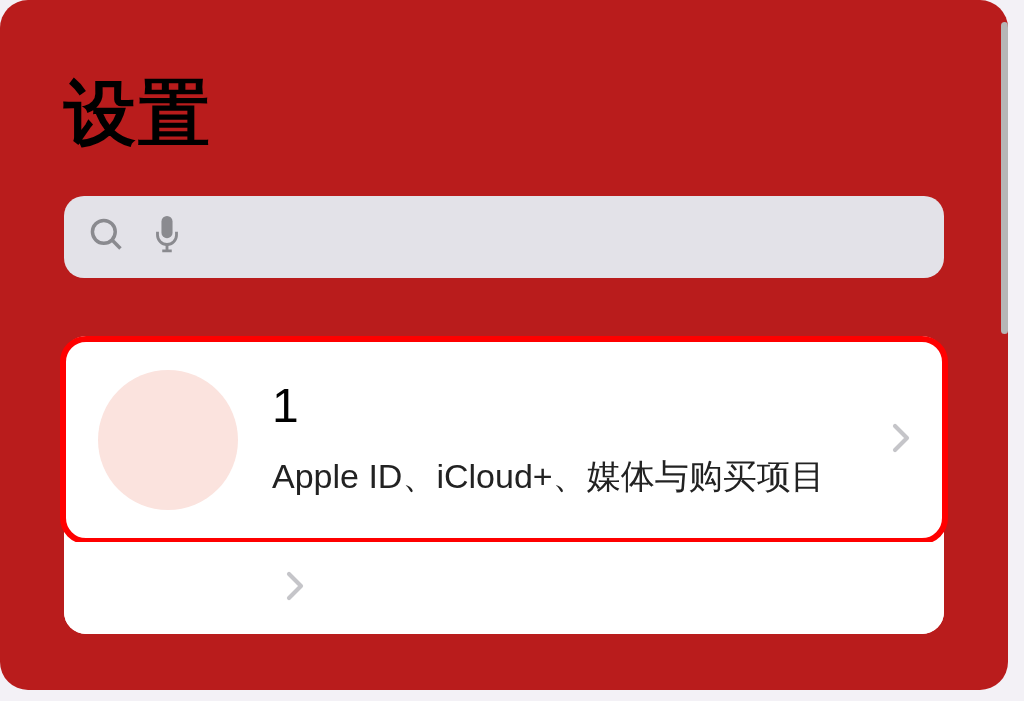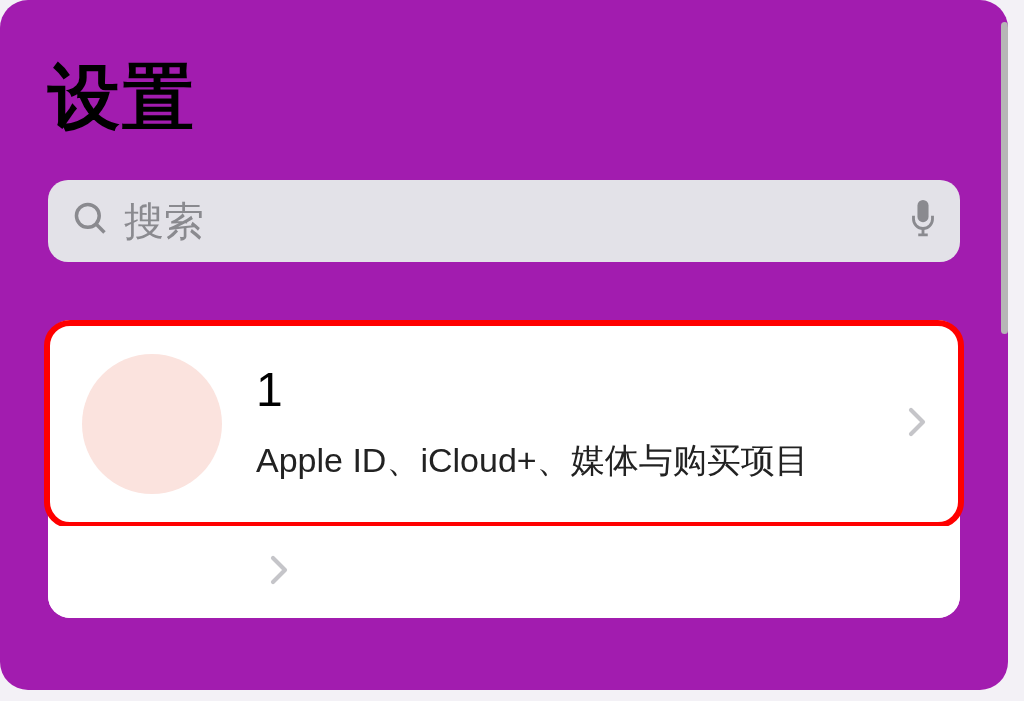--- a/index.html
+++ b/index.html
@@ -12,23 +12,23 @@
       width: 1024px;
       height: 701px;
       background: #f3f1f6;
       position: relative;
       overflow: hidden;
     }
     .container {
       width: 1008px;
       height: 690px;
       margin: 0;
-      background: #a21caf;
+      background: #b91c1c;
       border-radius: 28px;
-      padding: 0;
+      padding: 16px;
       position: relative;
       overflow: hidden;
     }
     .header {
       padding: 50px 48px 20px 48px;
     }
     .page-title {
       font-size: 72px;
       font-weight: 700;
       color: #000;
@@ -158,21 +158,20 @@
     <h1 class="page-title">设置</h1>
   </div>
 
   <div class="search-bar">
     <span>
       <svg class="search-icon-svg" viewBox="0 0 24 24" fill="none" stroke="#8a8a8f" stroke-width="2.2">
         <circle cx="10" cy="10" r="7.2"></circle>
         <line x1="20.5" y1="20.5" x2="15.2" y2="15.2"></line>
       </svg>
     </span>
-    <input class="search-input" type="text" placeholder="搜索" style="">
     <span>
       <svg class="mic-icon-svg" viewBox="0 0 16 24" fill="#8a8a8f">
         <rect x="4.5" y="0" width="7" height="14" rx="3.5"></rect>
         <path d="M2 10 v2 a6 6 0 0 0 12 0 v-2" fill="none" stroke="#8a8a8f" stroke-width="1.8"></path>
         <line x1="8" y1="18" x2="8" y2="22" stroke="#8a8a8f" stroke-width="1.8"></line>
         <line x1="5" y1="22" x2="11" y2="22" stroke="#8a8a8f" stroke-width="1.8"></line>
       </svg>
     </span>
   </div>
 

